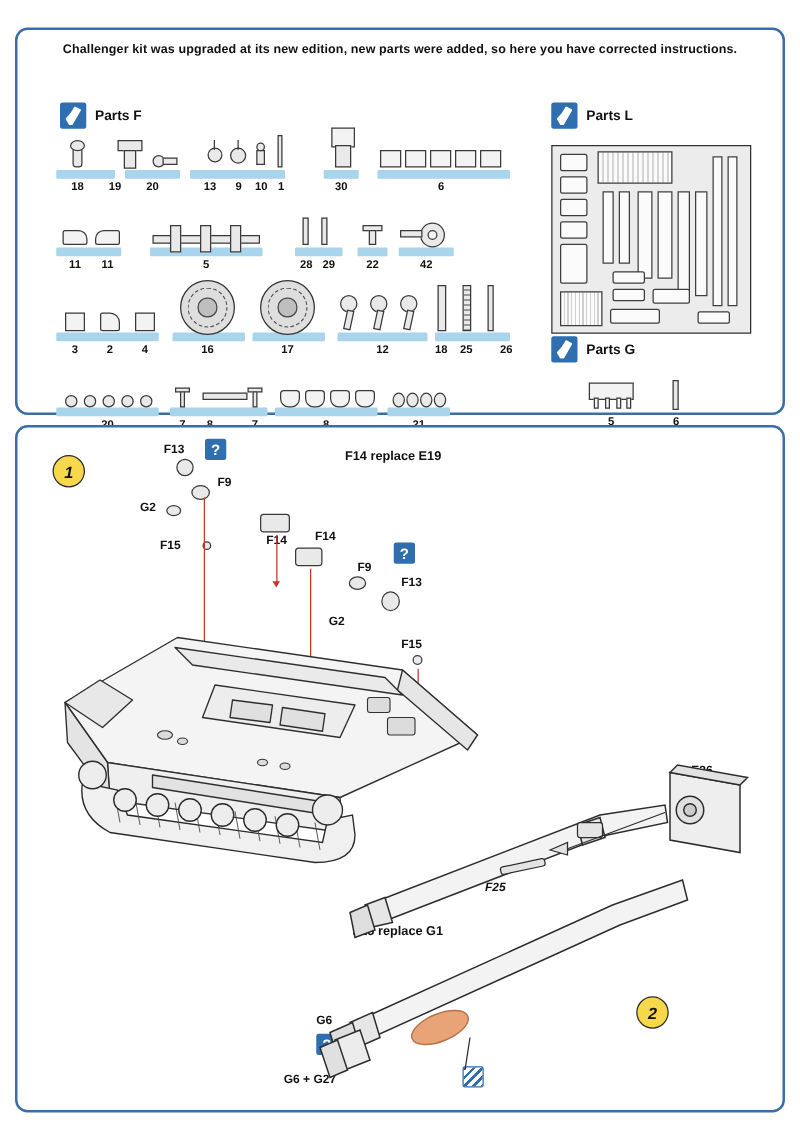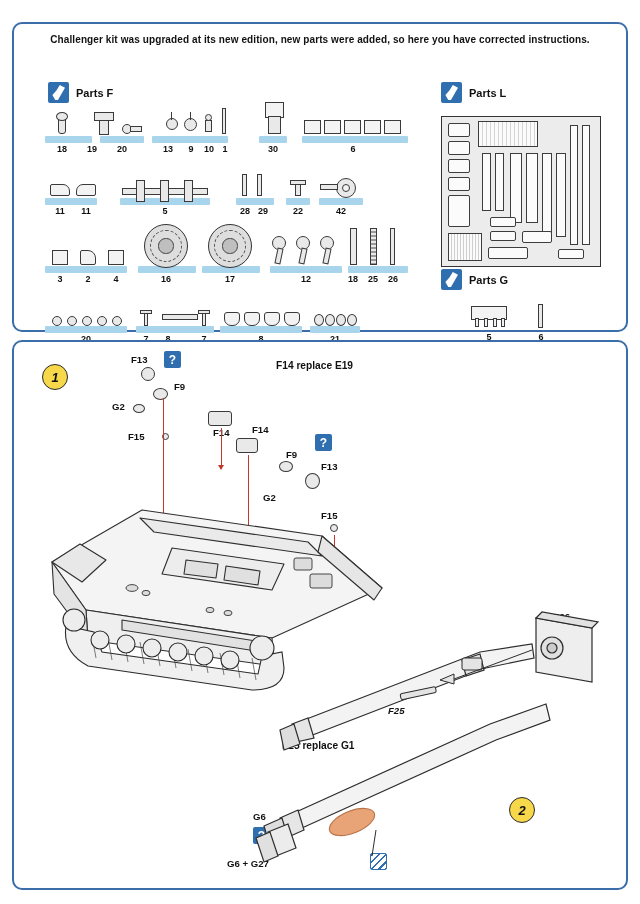--- a/index.html
+++ b/index.html
@@ -348,21 +348,21 @@
     <div class="part" style="left:376px; top:204px; width:5px; height:37px;"></div>
 
     <div class="plabel" style="left:34px; top:250px; width:24px;">3</div>
     <div class="plabel" style="left:62px; top:250px; width:24px;">2</div>
     <div class="plabel" style="left:90px; top:250px; width:24px;">4</div>
     <div class="plabel" style="left:140px; top:250px; width:24px;">16</div>
     <div class="plabel" style="left:204px; top:250px; width:24px;">17</div>
     <div class="plabel" style="left:280px; top:250px; width:24px;">12</div>
     <div class="plabel" style="left:327px; top:250px; width:24px;">18</div>
     <div class="plabel" style="left:347px; top:250px; width:24px;">25</div>
-    <div class="plabel" style="left:367px; top:250px; width:24px;">26</div>
+    <div class="plabel" style="left:379px; top:250px; width:24px;">26</div>
 
     <div class="shelf" style="left:31px; top:302px; width:82px;"></div>
     <div class="shelf" style="left:122px; top:302px; width:78px;"></div>
     <div class="shelf" style="left:206px; top:302px; width:82px;"></div>
     <div class="shelf" style="left:296px; top:302px; width:50px;"></div>
 
     <div class="part round" style="left:38px; top:292px; width:10px; height:10px;"></div>
     <div class="part round" style="left:53px; top:292px; width:10px; height:10px;"></div>
     <div class="part round" style="left:68px; top:292px; width:10px; height:10px;"></div>
     <div class="part round" style="left:83px; top:292px; width:10px; height:10px;"></div>

